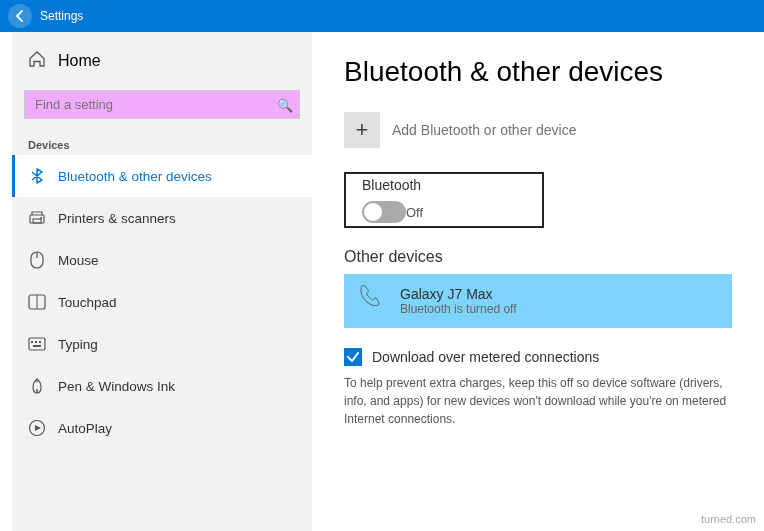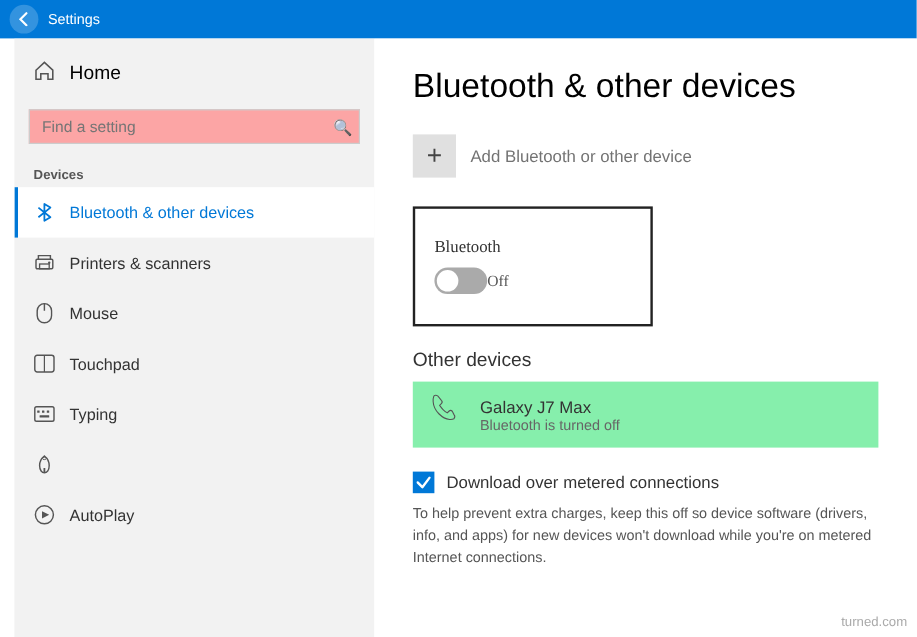--- a/index.html
+++ b/index.html
@@ -68,21 +68,21 @@
       cursor: pointer;
     }
 
     .sidebar-search {
       padding: 0 12px 12px 12px;
     }
     .sidebar-search input {
       width: 100%;
       padding: 6px 30px 6px 10px;
       border: 1px solid #ccc;
-      background: #fca5a5;
+      background: #f0abfc;
       font-size: 13px;
       outline: none;
       position: relative;
     }
     .search-wrapper {
       position: relative;
     }
     .search-icon-btn {
       position: absolute;
       right: 6px;
@@ -166,25 +166,24 @@
       flex-shrink: 0;
     }
     .add-device-label {
       font-size: 14px;
       color: #737373;
     }
 
     
     .bluetooth-section {
       border: 2px solid #222;
-      padding: 25px 16px;
+      padding: 3px 16px;
       display: inline-block;
       margin-bottom: 20px;
       min-width: 200px;
-      font-family: Liberation Serif, serif;
     }
     .bluetooth-title {
       font-size: 14px;
       color: #333;
       margin-bottom: 8px;
     }
     .toggle-row {
       display: flex;
       align-items: center;
       gap: 0;
@@ -216,21 +215,21 @@
     .section-heading {
       font-size: 16px;
       color: #333;
       margin-bottom: 8px;
       font-weight: 400;
     }
     .device-row {
       display: flex;
       align-items: center;
       gap: 16px;
-      background: #86efac;
+      background: #7dd3fc;
       padding: 10px 14px;
       margin-bottom: 20px;
     }
     .device-icon {
       font-size: 24px;
       color: #555;
     }
     .device-info {}
     .device-name {
       font-size: 14px;
@@ -368,20 +367,21 @@
     </div>
 
     <div class="sidebar-item">
       <div class="icon">
         <svg width="14" height="18" viewBox="0 0 14 18" fill="none">
           <path d="M7 2C7 2 11 5 11 10C11 14 9 16 7 16C5 16 3 14 3 10C3 5 7 2 7 2Z" stroke="#555" stroke-width="1.2"></path>
           <line x1="7" y1="12" x2="7" y2="16" stroke="#555" stroke-width="1.5"></line>
           <ellipse cx="7" cy="4" rx="1.5" ry="1" stroke="#555" stroke-width="0.8"></ellipse>
         </svg>
       </div>
+      <span>Pen &amp; Windows Ink</span>
     </div>
 
     <div class="sidebar-item">
       <div class="icon">
         <svg width="18" height="18" viewBox="0 0 18 18" fill="none">
           <circle cx="9" cy="9" r="7.5" stroke="#555" stroke-width="1.2"></circle>
           <polygon points="7,6 13,9 7,12" fill="#555"></polygon>
         </svg>
       </div>
       <span>AutoPlay</span>

